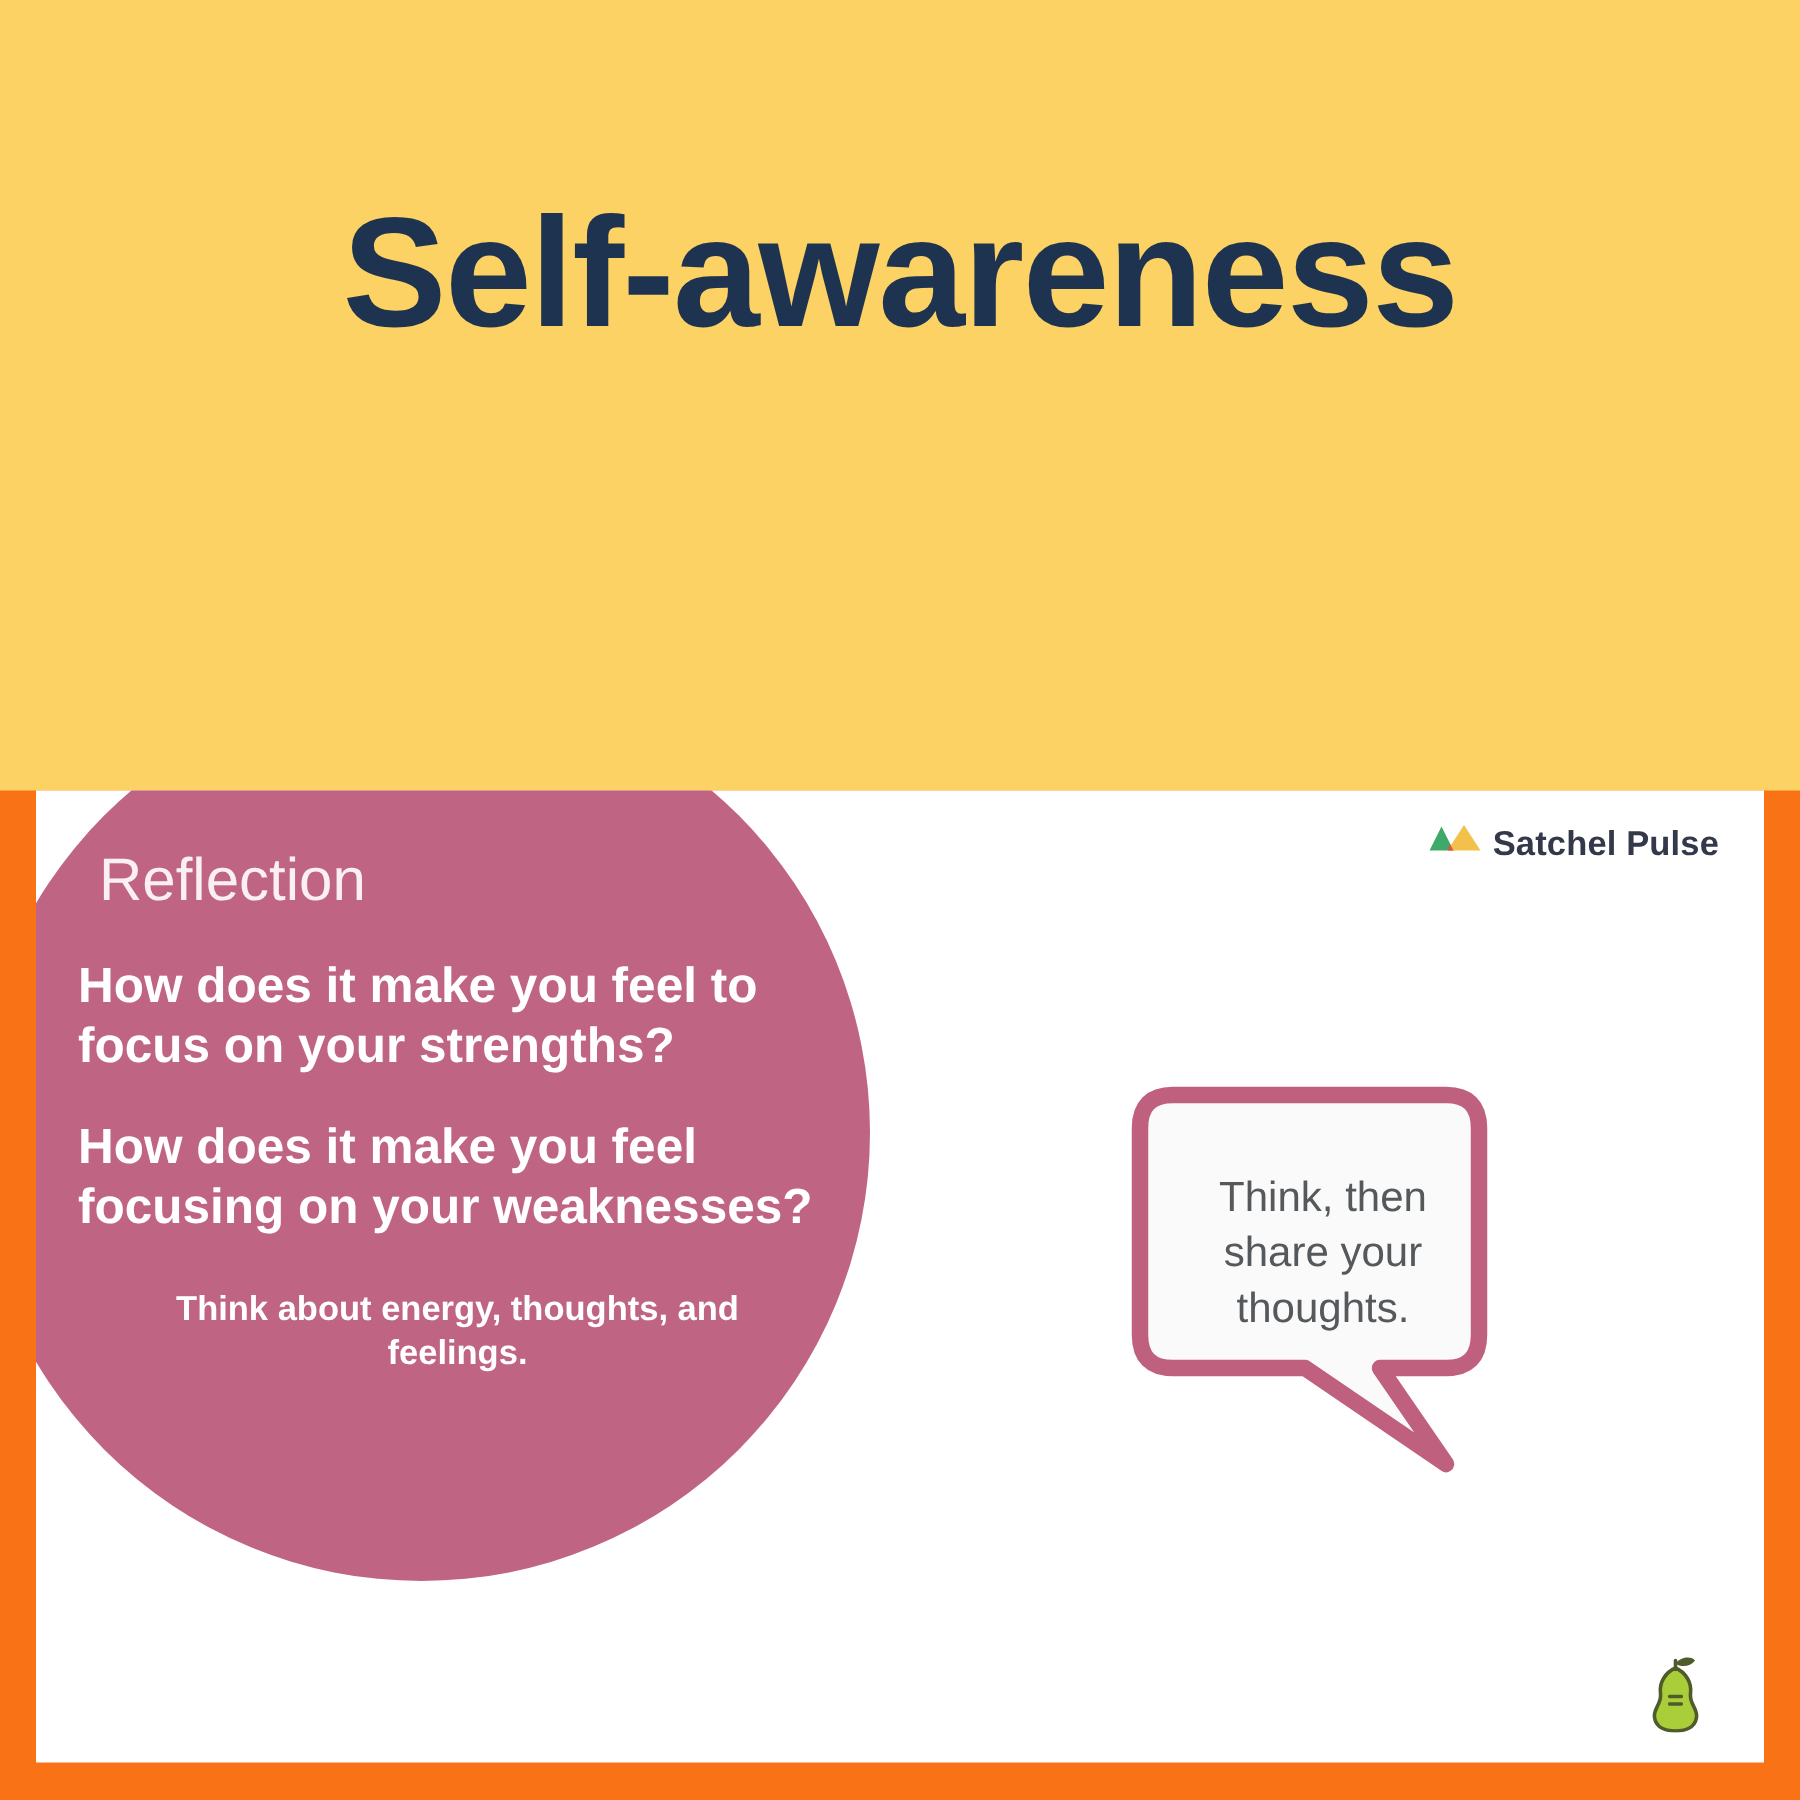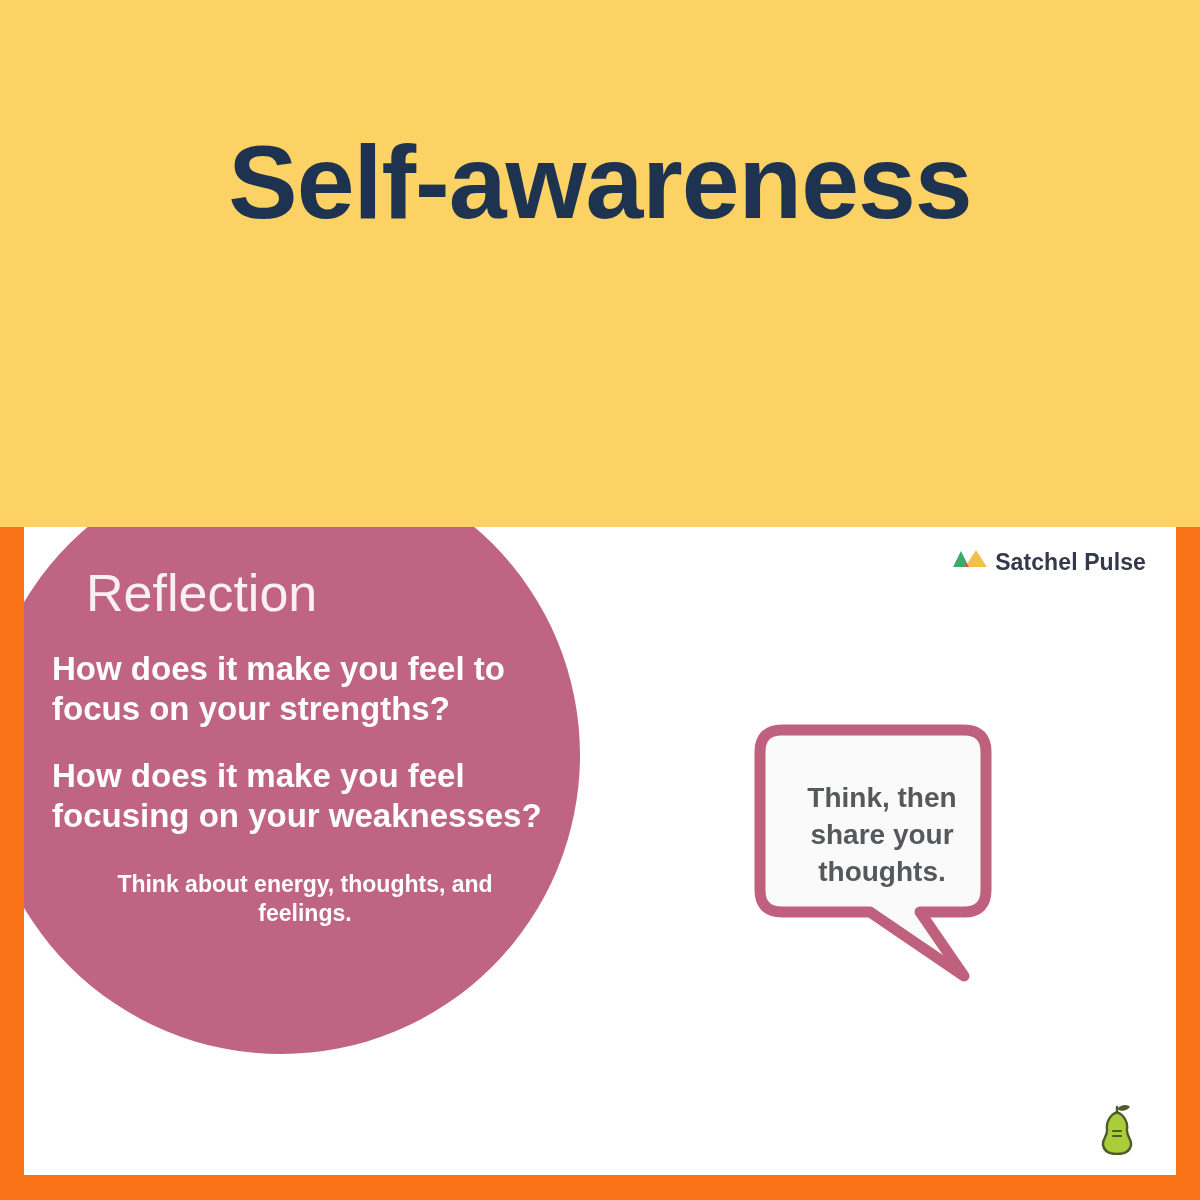--- a/index.html
+++ b/index.html
@@ -79,25 +79,25 @@
   
   .reflection-block {
     position: absolute;
     left: 14px;
     top: 10px;
     width: 540px;
     color: #FFFFFF;
   }
 
   .reflection-heading {
-    font-size: 52px;
+    font-size: 40px;
     line-height: 1.0;
     font-weight: normal;
     color: #FAEFF2;
-    margin: 30px 0 0 48px;
+    margin: 30px 0 0 28px;
     font-family: "Liberation Sans", sans-serif;
   }
 
   .reflection-q {
     font-size: 33px;
     line-height: 1.22;
     font-weight: bold;
     color: #FFFFFF;
     margin: 30px 0 0 14px;
     font-family: "Liberation Sans", sans-serif;
@@ -143,21 +143,21 @@
   }
   .bubble-svg { display: block; }
   .bubble-text {
     position: absolute;
     left: 32px;
     top: 58px;
     width: 196px;
     text-align: center;
     font-size: 28px;
     line-height: 1.32;
-    font-weight: bold;
+    font-weight: normal;
     color: #55595C;
     font-family: "Liberation Sans", sans-serif;
   }
 
   
   .pear-icon {
     position: absolute;
     right: 36px;
     bottom: 20px;
     width: 46px;

